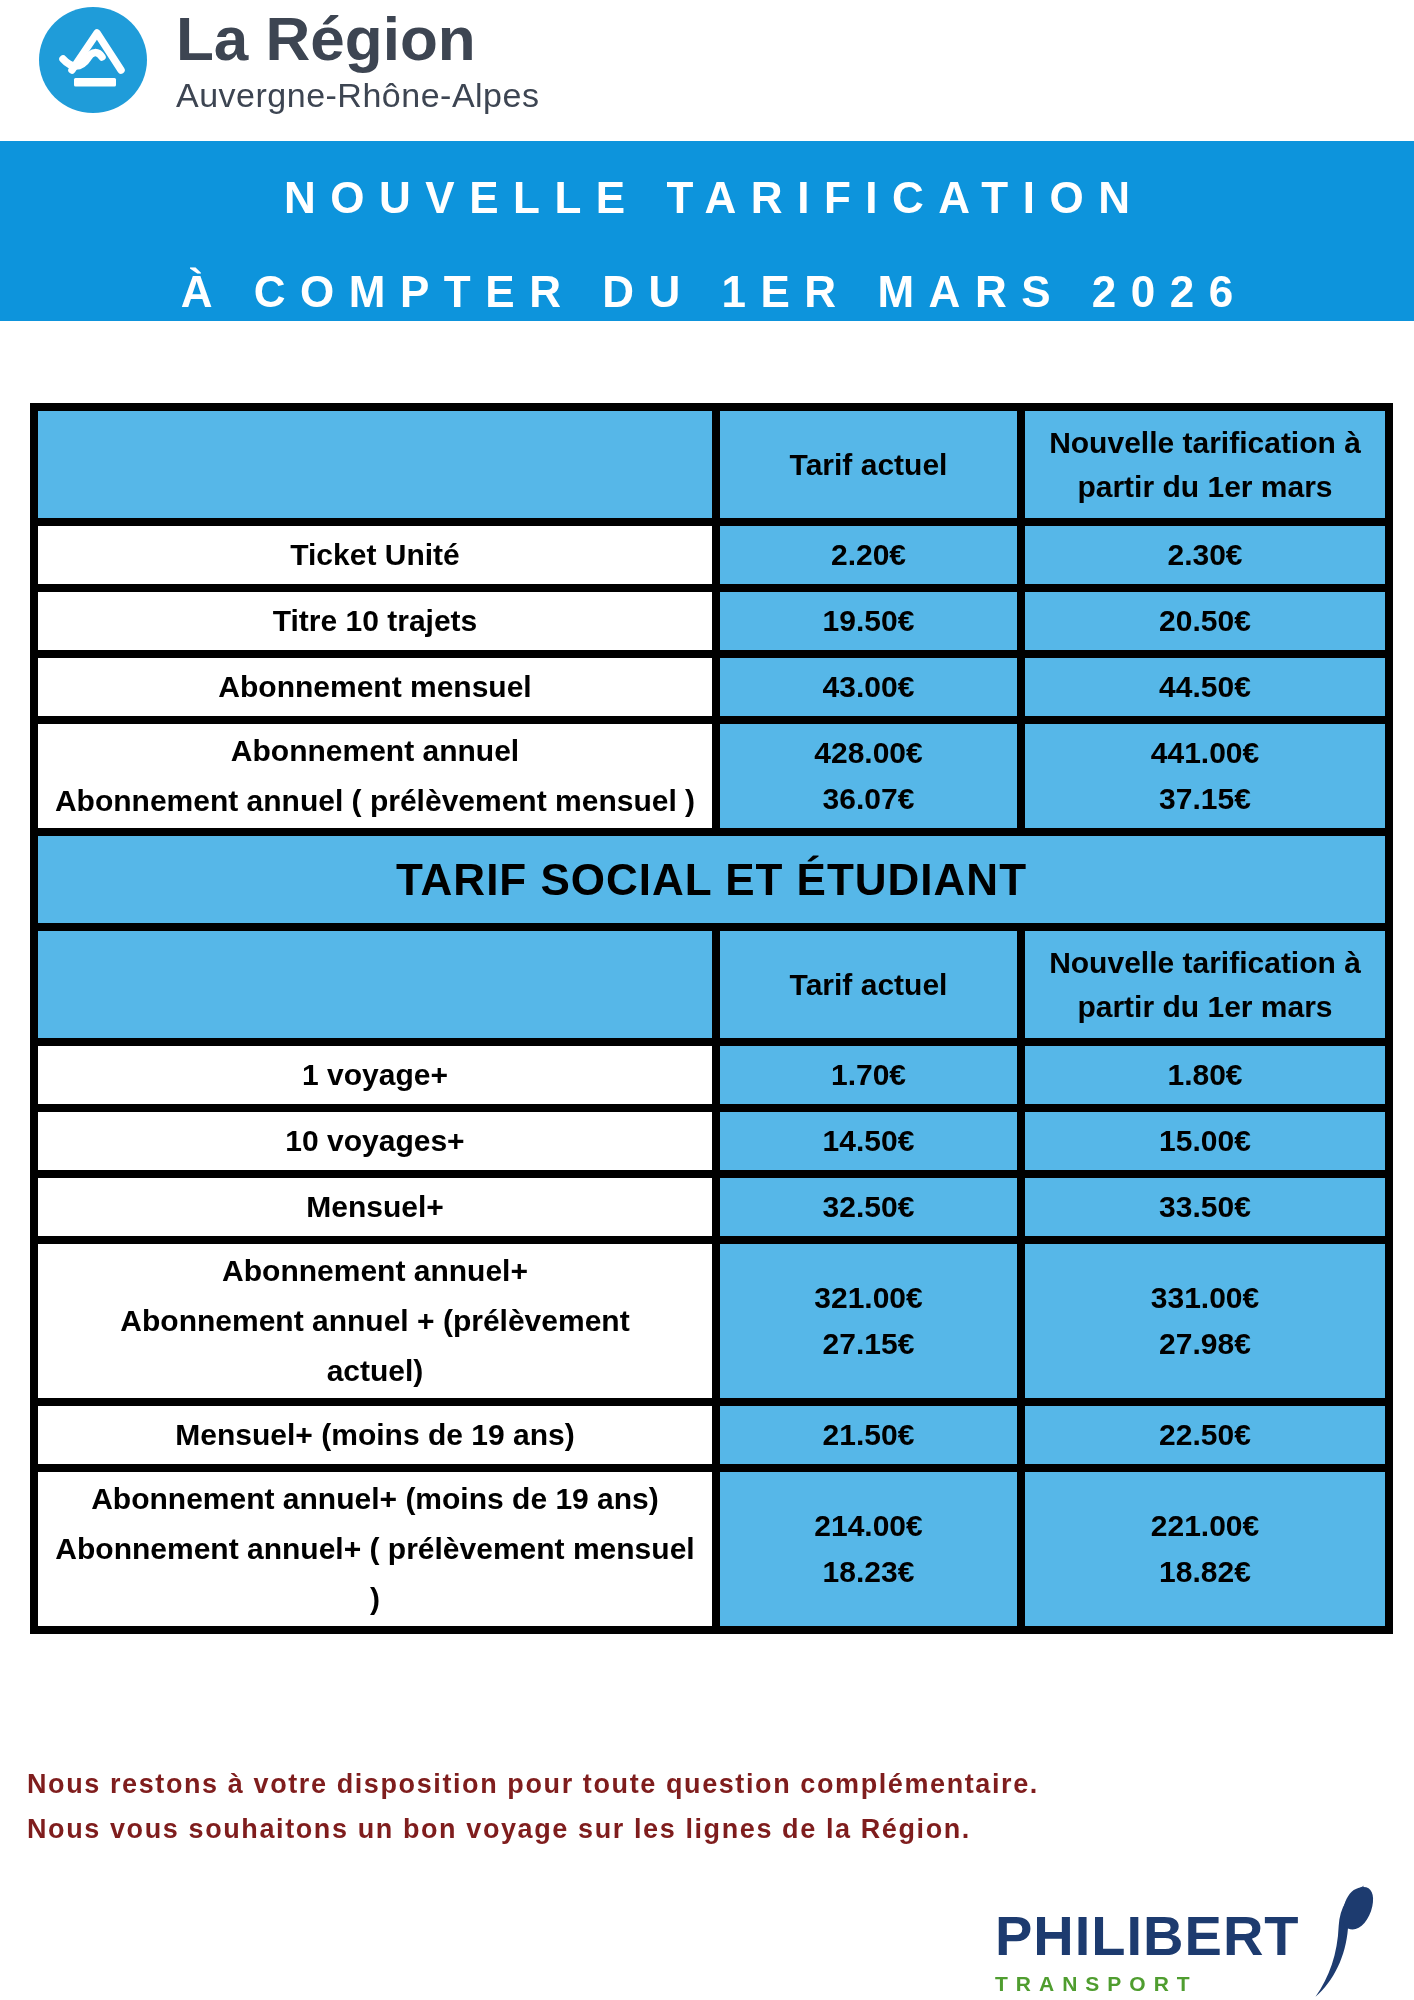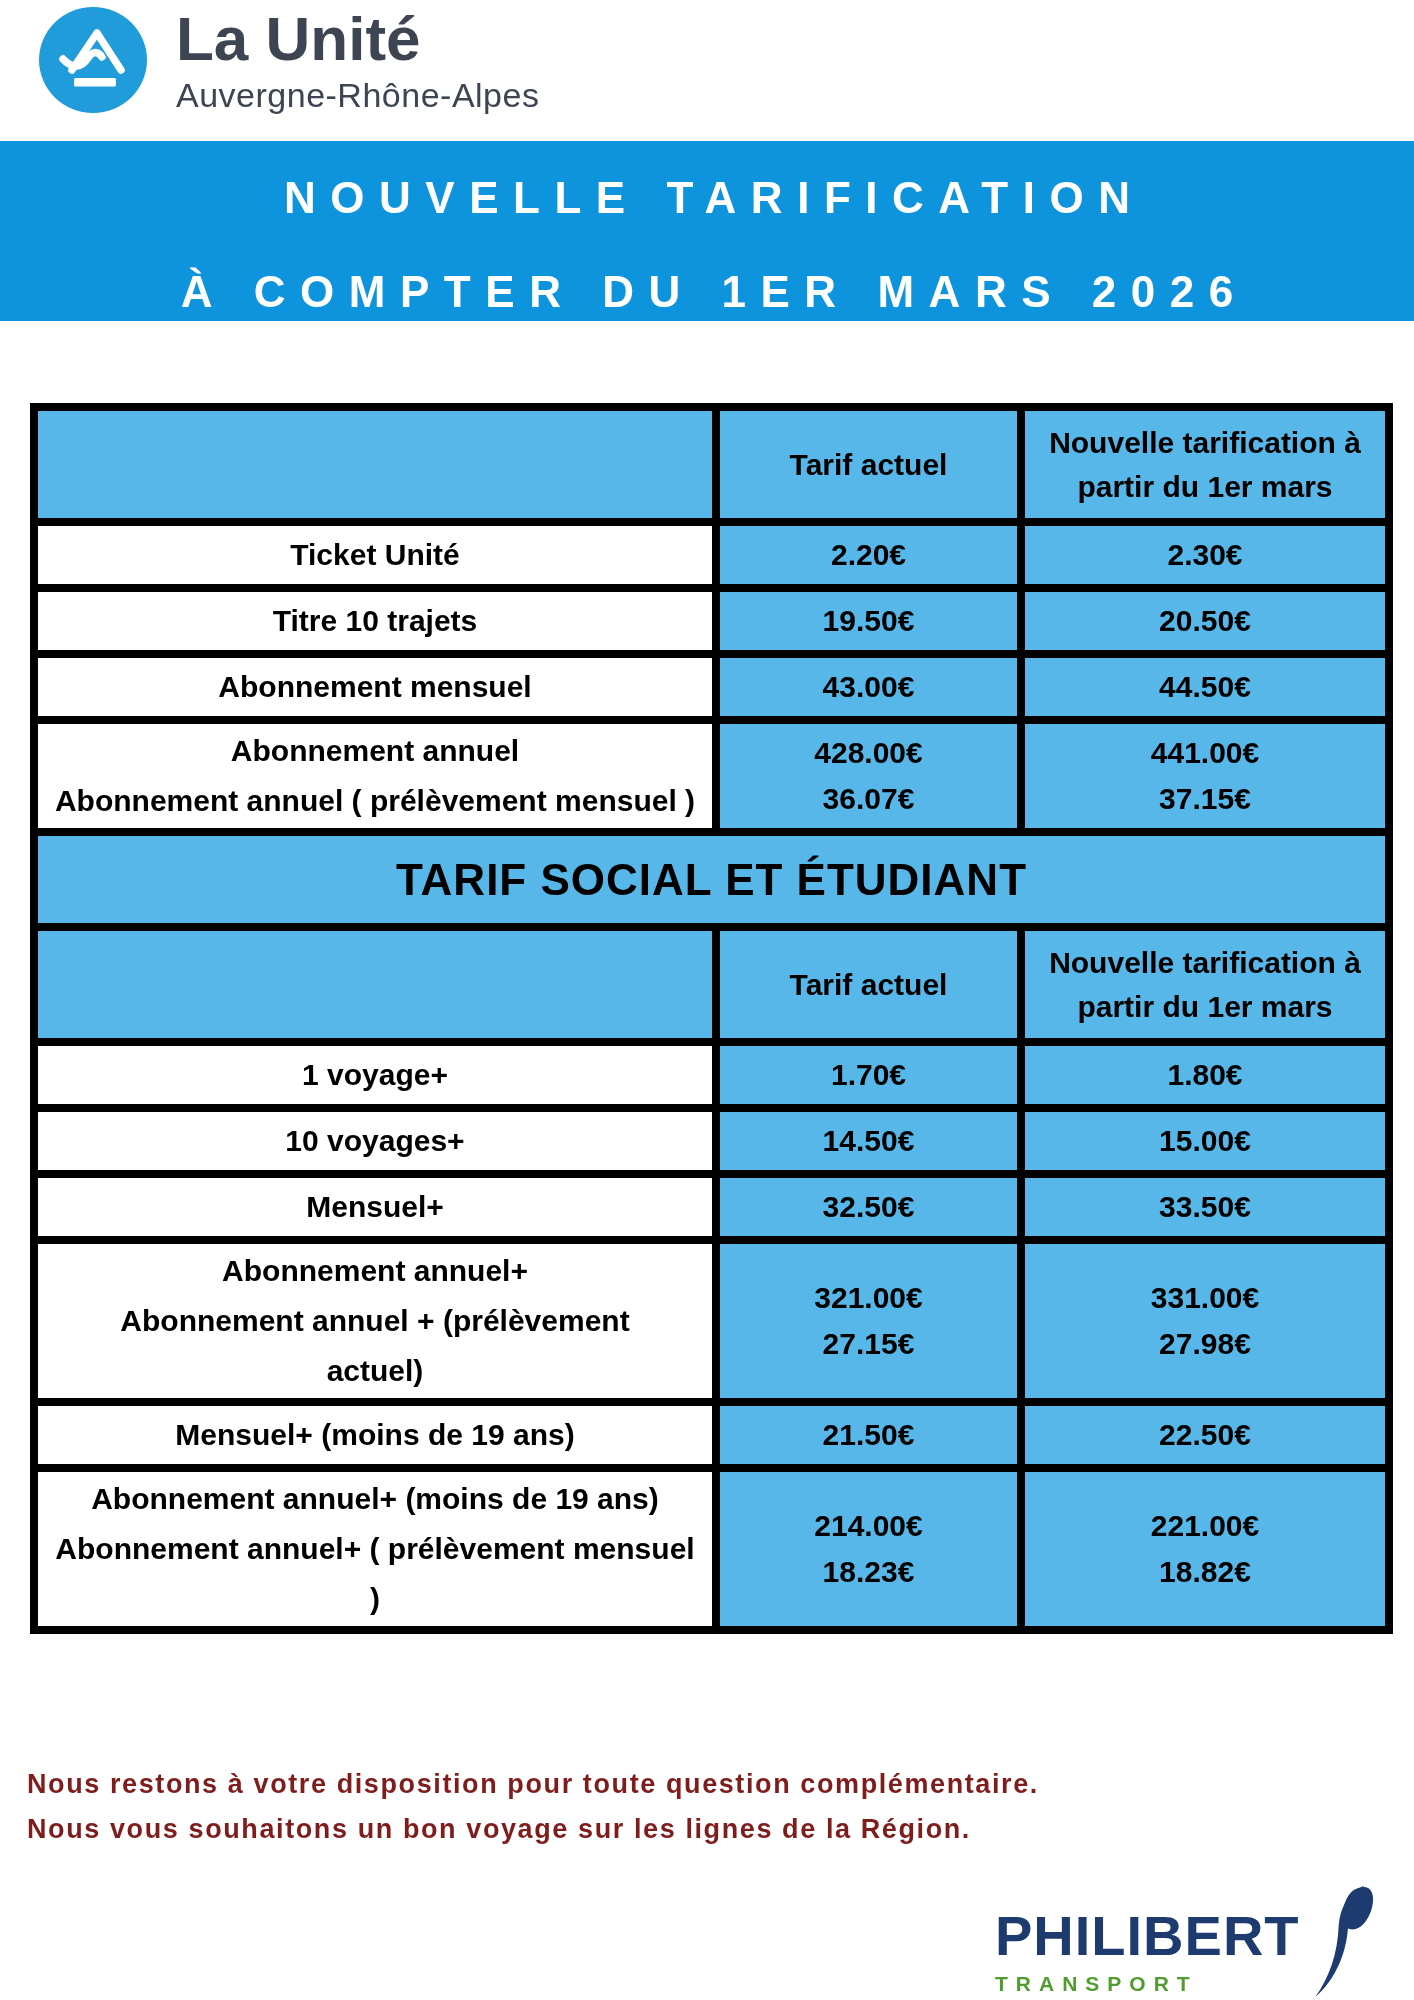--- a/index.html
+++ b/index.html
@@ -61,21 +61,21 @@
 <div class="page">
 
   <div class="region-logo">
     <svg class="region-icon" viewBox="0 0 110 110">
       <ellipse cx="55" cy="54" rx="54" ry="53" fill="#1f9cd9"></ellipse>
       <path d="M34,64 L59,27 L83,64" fill="none" stroke="#ffffff" stroke-width="7.5" stroke-linecap="round" stroke-linejoin="round"></path>
       <path d="M25,53 C33,62 43,63 50,52 C54,45 60,45 64,51" fill="none" stroke="#ffffff" stroke-width="7.5" stroke-linecap="round"></path>
       <rect x="36" y="72" width="42" height="8.5" rx="1.5" fill="#ffffff"></rect>
     </svg>
     <div class="region-text">
-      <div class="region-title">La Unité</div>
+      <div class="region-title">La Région</div>
       <div class="region-subtitle">Auvergne-Rhône-Alpes</div>
     </div>
   </div>
 
   <div class="banner">
     <div class="banner-line banner-line1">NOUVELLE TARIFICATION</div>
     <div class="banner-line banner-line2">À COMPTER DU 1ER MARS 2026</div>
   </div>
 
   <div class="table-wrap">

